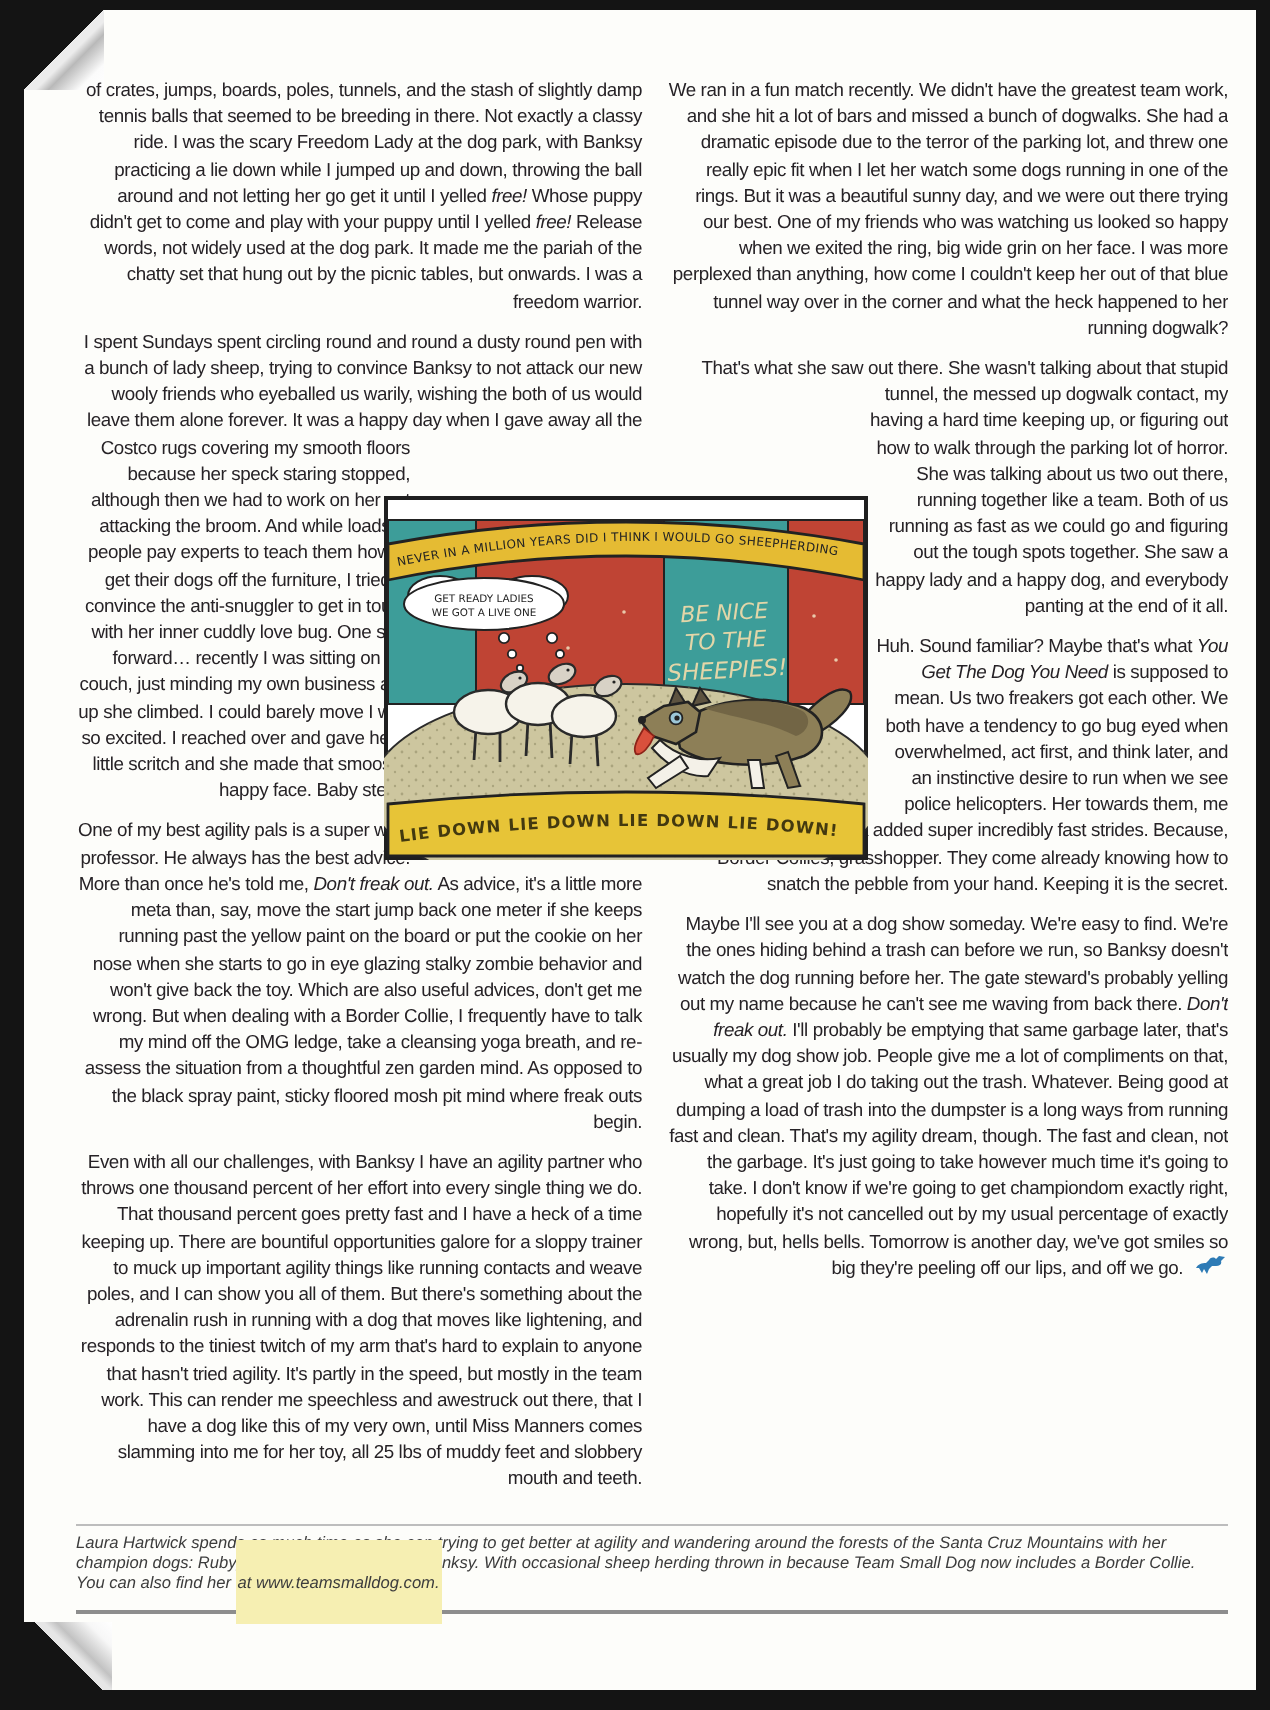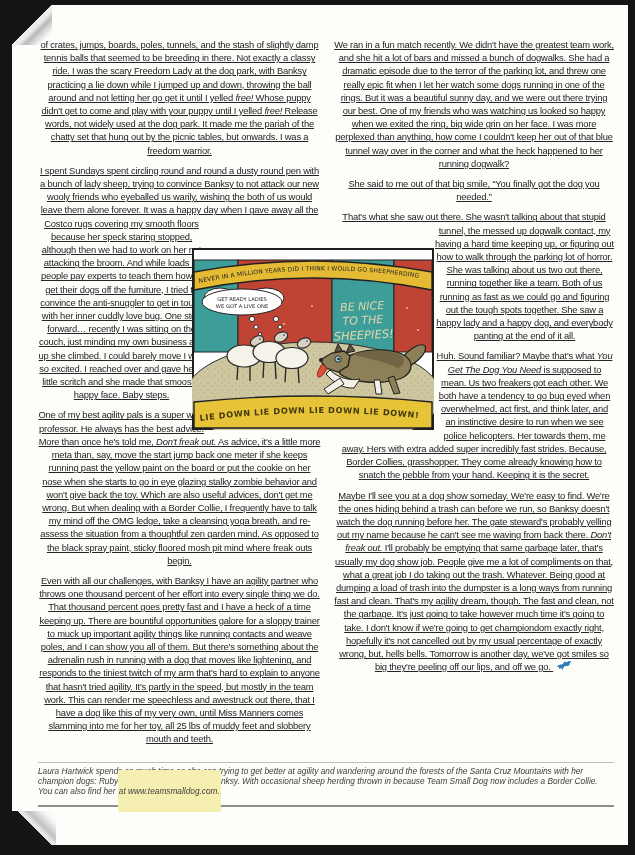--- a/index.html
+++ b/index.html
@@ -22,21 +22,21 @@
     background:linear-gradient(45deg,#141414 0 50%, #e6e6e6 50% 56%, #c2c2c2 64%, #f7f7f7 84%, #ffffff 100%);
   }
   .columns {
     position:absolute; left:26px; top:33px; width:576px; height:724px;
     display:flex; gap:13px; overflow:hidden;
   }
   .col-left  { width:283px; }
   .col-right { width:280px; }
   .columns p {
     margin:0 0 7px 0; font-size:9.4px; line-height:13.2px; letter-spacing:-0.2px;
-    color:#262226; text-align:center;text-decoration:underline;
+    color:#262226; text-align:right;
   }
   em { font-style:italic; }
   .hl { background:var(--c-highlight_yellow); padding:16px 1px; }
   .spacer-left  { float:right; width:122px; height:260px; shape-outside:inset(57px 0 0 6px); }
   .spacer-right { float:left;  width:107px; height:228px; shape-outside:inset(23px 6px 0 0); }
   .cartoon {
     position:absolute; left:180px; top:243px; width:242px; height:182px; z-index:5;
   }
   .rule { position:absolute; left:26px; width:576px; }
   .rule-bio    { top:757px; height:1px; background:#bdbdbd; }
@@ -75,21 +75,20 @@
 
   <div class="columns">
     <div class="col col-left">
         <p><span>of crates, jumps, boards, poles, tunnels, and the stash of slightly damp tennis balls that seemed to be breeding in there. Not exactly a classy ride. I was the scary Freedom Lady at the dog park, with Banksy practicing a lie down while I jumped up and down, throwing the ball around and not letting her go get it until I yelled </span><em>free!</em><span> Whose puppy didn't get to come and play with your puppy until I yelled </span><em>free!</em><span> Release words, not widely used at the dog park. It made me the pariah of the chatty set that hung out by the picnic tables, but onwards. I was a freedom warrior.</span></p>
         <p><span class="spacer-left"></span><span>I spent Sundays spent circling round and round a dusty round pen with a bunch of lady sheep, trying to convince Banksy to not attack our new wooly friends who eyeballed us warily, wishing the both of us would leave them alone forever. It was a happy day when I gave away all the Costco rugs covering my smooth floors because her speck staring stopped, although then we had to work on her not attacking the broom. And while loads of people pay experts to teach them how to get their dogs off the furniture, I tried to convince the anti-snuggler to get in touch with her inner cuddly love bug. One step forward… recently I was sitting on the couch, just minding my own business and up she climbed. I could barely move I was so excited. I reached over and gave her a little scritch and she made that smooshy happy face. Baby steps.</span></p>
         <p><span>One of my best agility pals is a super wise professor. He always has the best advice. More than once he's told me, </span><em>Don't freak out.</em><span> As advice, it's a little more meta than, say, move the start jump back one meter if she keeps running past the yellow paint on the board or put the cookie on her nose when she starts to go in eye glazing stalky zombie behavior and won't give back the toy. Which are also useful advices, don't get me wrong. But when dealing with a Border Collie, I frequently have to talk my mind off the OMG ledge, take a cleansing yoga breath, and re-assess the situation from a thoughtful zen garden mind. As opposed to the black spray paint, sticky floored mosh pit mind where freak outs begin.</span></p>
         <p><span>Even with all our challenges, with Banksy I have an agility partner who throws one thousand percent of her effort into every single thing we do. That thousand percent goes pretty fast and I have a heck of a time keeping up. There are bountiful opportunities galore for a sloppy trainer to muck up important agility things like running contacts and weave poles, and I can show you all of them. But there's something about the adrenalin rush in running with a dog that moves like lightening, and responds to the tiniest twitch of my arm that's hard to explain to anyone that hasn't tried agility. It's partly in the speed, but mostly in the team work. This can render me speechless and awestruck out there, that I have a dog like this of my very own, until Miss Manners comes slamming into me for her toy, all 25 lbs of muddy feet and slobbery mouth and teeth.</span></p>
       </div>
     <div class="col col-right">
         <p><span>We ran in a fun match recently. We didn't have the greatest team work, and she hit a lot of bars and missed a bunch of dogwalks. She had a dramatic episode due to the terror of the parking lot, and threw one really epic fit when I let her watch some dogs running in one of the rings. But it was a beautiful sunny day, and we were out there trying our best. One of my friends who was watching us looked so happy when we exited the ring, big wide grin on her face. I was more perplexed than anything, how come I couldn't keep her out of that blue tunnel way over in the corner and what the heck happened to her running dogwalk?</span></p>
-        <p><span>She said to me out of that big smile, “You finally got the dog you needed.”</span></p>
         <p><span class="spacer-right"></span><span>That's what she saw out there. She wasn't talking about that stupid tunnel, the messed up dogwalk contact, my having a hard time keeping up, or figuring out how to walk through the parking lot of horror. She was talking about us two out there, running together like a team. Both of us running as fast as we could go and figuring out the tough spots together. She saw a happy lady and a happy dog, and everybody panting at the end of it all.</span></p>
         <p><span>Huh. Sound familiar? Maybe that's what </span><em>You Get The Dog You Need</em><span> is supposed to mean. Us two freakers got each other. We both have a tendency to go bug eyed when overwhelmed, act first, and think later, and an instinctive desire to run when we see police helicopters. Her towards them, me away. Hers with extra added super incredibly fast strides. Because, Border Collies, grasshopper. They come already knowing how to snatch the pebble from your hand. Keeping it is the secret.</span></p>
         <p><span>Maybe I'll see you at a dog show someday. We're easy to find. We're the ones hiding behind a trash can before we run, so Banksy doesn't watch the dog running before her. The gate steward's probably yelling out my name because he can't see me waving from back there. </span><em>Don't freak out.</em><span> I'll probably be emptying that same garbage later, that's usually my dog show job. People give me a lot of compliments on that, what a great job I do taking out the trash. Whatever. Being good at dumping a load of trash into the dumpster is a long ways from running fast and clean. That's my agility dream, though. The fast and clean, not the garbage. It's just going to take however much time it's going to take. I don't know if we're going to get championdom exactly right, hopefully it's not cancelled out by my usual percentage of exactly wrong, but, hells bells. Tomorrow is another day, we've got smiles so big they're peeling off our lips, and off we go. </span>
   <svg class="glyph-dog" width="17" height="11" viewBox="0 0 34 22" xmlns="http://www.w3.org/2000/svg">
     <path fill="#2e7bb5" d="M2,14 C4,10 8,9 12,9 L15,6 C17,3 20,3 22,5 L25,2 L31,3 L27,7 C28,10 26,12 22,12 L18,12 L15,15 L13,20 L10,15 L8,19 L5,14 Z"></path>
   </svg>
 </p>
       </div>
   </div>
 

